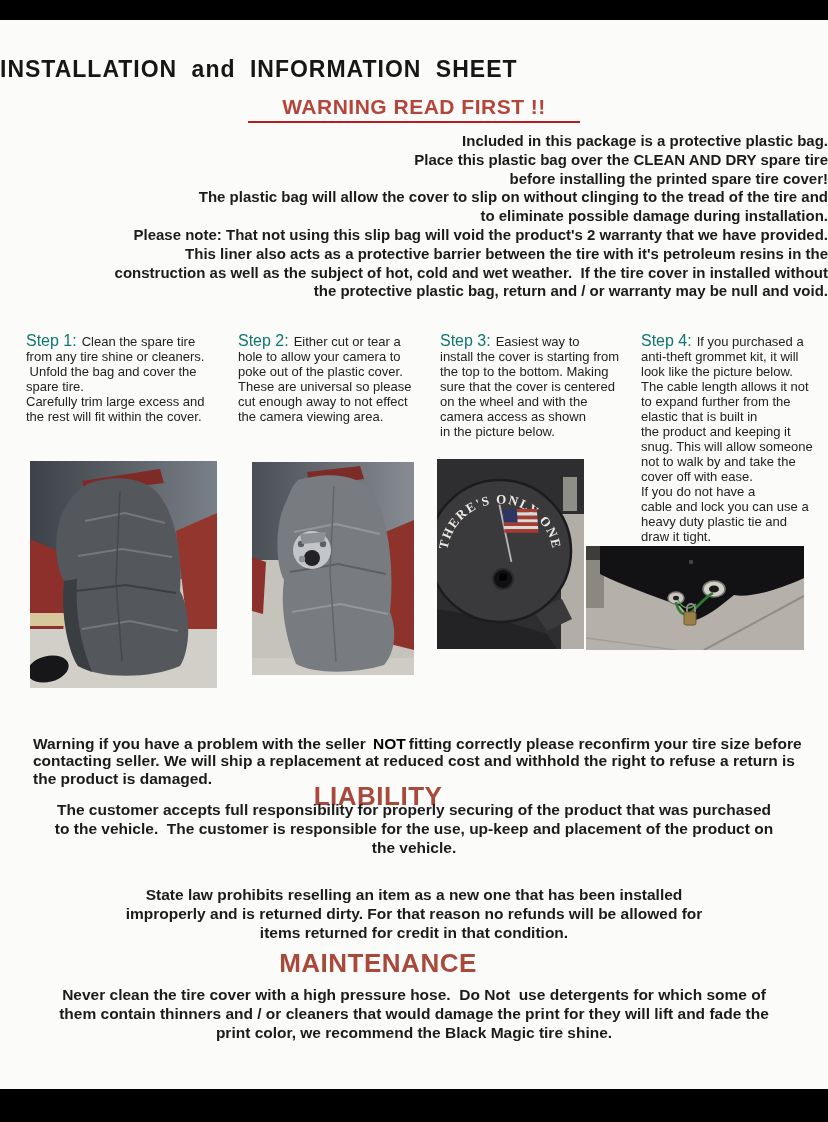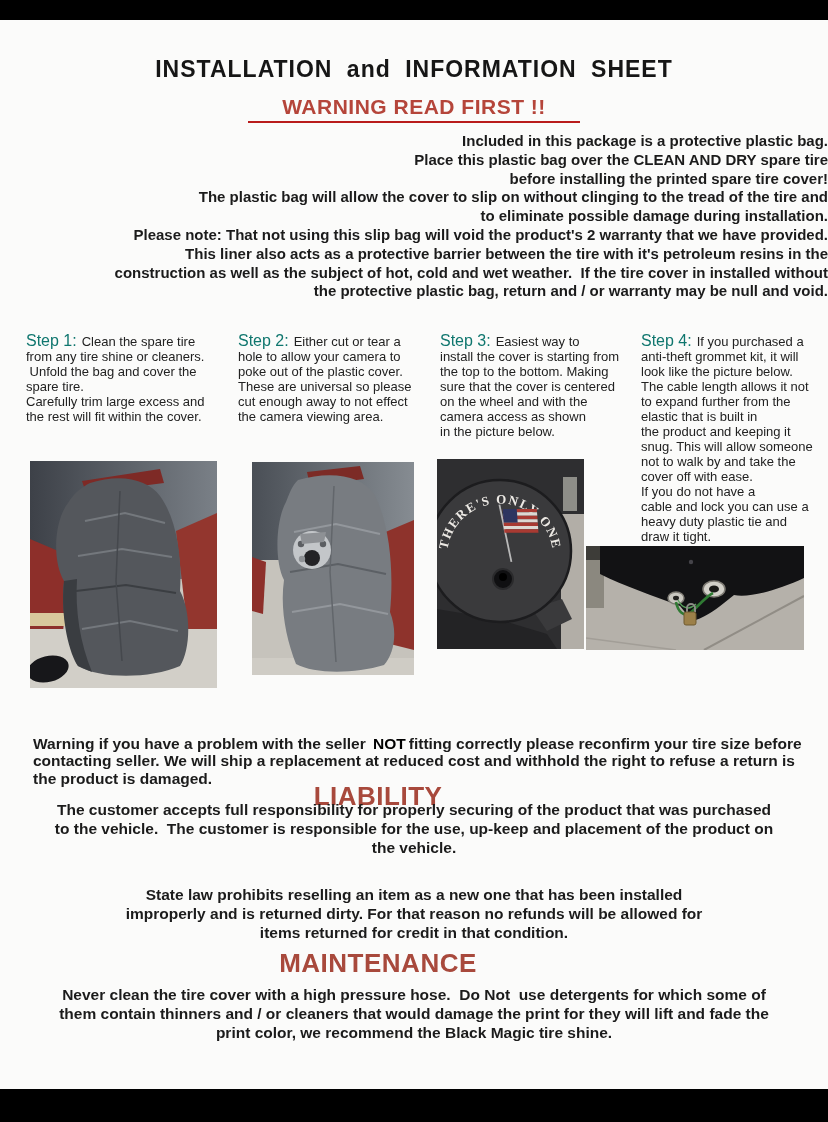--- a/index.html
+++ b/index.html
@@ -2,21 +2,21 @@
 <html><head>
 <meta charset="utf-8">
 <style>
   html,body{margin:0;padding:0;background:#000;}
   .canvas{position:relative;width:828px;height:1122px;background:#fbfbfa;overflow:hidden;
           font-family:"Liberation Sans", sans-serif;color:#1b1b1b;}
   .bar{position:absolute;left:0;width:828px;background:#000;}
   .bar.top{top:0;height:20px;}
   .bar.bottom{top:1089px;height:33px;}
 
-  .title{position:absolute;top:56px;left:0;width:828px;text-align:center;
+  .title{position:absolute;top:56px;left:0;width:828px;
          font-size:23px;font-weight:700;letter-spacing:1px;word-spacing:7px;color:#161616;}
   .warn-wrap{position:absolute;top:95px;left:0;width:828px;text-align:center;}
   .warn-head{display:inline-block;font-size:21px;font-weight:700;color:#b5453a;
              border-bottom:2px solid #b91c1c;padding:0 34px 2px 34px;letter-spacing:.5px;}
 
   .intro{position:absolute;top:132px;left:0;width:828px;text-align:right;
          font-size:15px;font-weight:700;line-height:18.8px;white-space:pre;}
 
   .step{position:absolute;top:333px;font-size:13px;line-height:15px;font-weight:400;color:#222;}
   .step .step-label{font-size:16px;color:#0f766e;margin-right:5px;}

